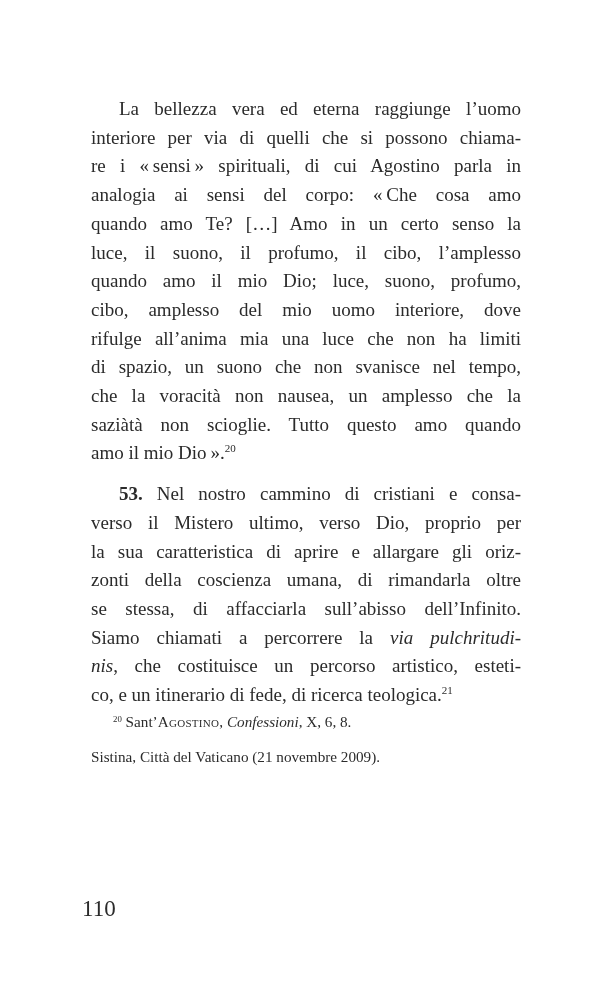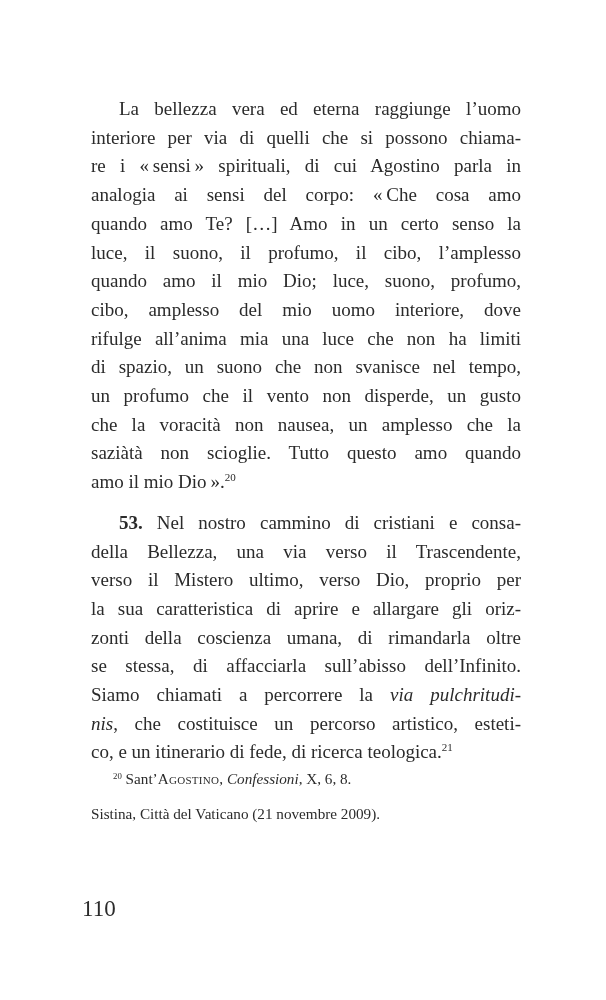--- a/index.html
+++ b/index.html
@@ -80,28 +80,26 @@
           <div class="line just ind"><span class="sg">La bellezza vera ed eterna raggiunge l’uomo</span></div>
           <div class="line just"><span class="sg">interiore per via di quelli che si possono chiama-</span></div>
           <div class="line just"><span class="sg">re i « sensi » spirituali, di cui Agostino parla in</span></div>
           <div class="line just"><span class="sg">analogia ai sensi del corpo: « Che cosa amo</span></div>
           <div class="line just"><span class="sg">quando amo Te? […] Amo in un certo senso la</span></div>
           <div class="line just"><span class="sg">luce, il suono, il profumo, il cibo, l’amplesso</span></div>
           <div class="line just"><span class="sg">quando amo il mio Dio; luce, suono, profumo,</span></div>
           <div class="line just"><span class="sg">cibo, amplesso del mio uomo interiore, dove</span></div>
           <div class="line just"><span class="sg">rifulge all’anima mia una luce che non ha limiti</span></div>
           <div class="line just"><span class="sg">di spazio, un suono che non svanisce nel tempo,</span></div>
-          <div class="line just"><span class="sg">un profumo che il vento non disperde, un gusto</span></div>
           <div class="line just"><span class="sg">che la voracità non nausea, un amplesso che la</span></div>
           <div class="line just"><span class="sg">saziàtà non scioglie. Tutto questo amo quando</span></div>
           <div class="line"><span class="sg">amo il mio Dio ».</span><span class="sg sup">20</span></div>
         </div>
         <div class="para">
           <div class="line just ind"><span class="sg b">53.</span><span class="sg"> Nel nostro cammino di cristiani e consa-</span></div>
-          <div class="line just"><span class="sg">della Bellezza, una via verso il Trascendente,</span></div>
           <div class="line just"><span class="sg">verso il Mistero ultimo, verso Dio, proprio per</span></div>
           <div class="line just"><span class="sg">la sua caratteristica di aprire e allargare gli oriz-</span></div>
           <div class="line just"><span class="sg">zonti della coscienza umana, di rimandarla oltre</span></div>
           <div class="line just"><span class="sg">se stessa, di affacciarla sull’abisso dell’Infinito.</span></div>
           <div class="line just"><span class="sg">Siamo chiamati a percorrere la </span><span class="sg i">via pulchritudi-</span></div>
           <div class="line just"><span class="sg i">nis</span><span class="sg">, che costituisce un percorso artistico, esteti-</span></div>
           <div class="line"><span class="sg">co, e un itinerario di fede, di ricerca teologica.</span><span class="sg sup">21</span></div>
         </div>
       </div>
     <div class="footnotes body-text" id="footnotes">

